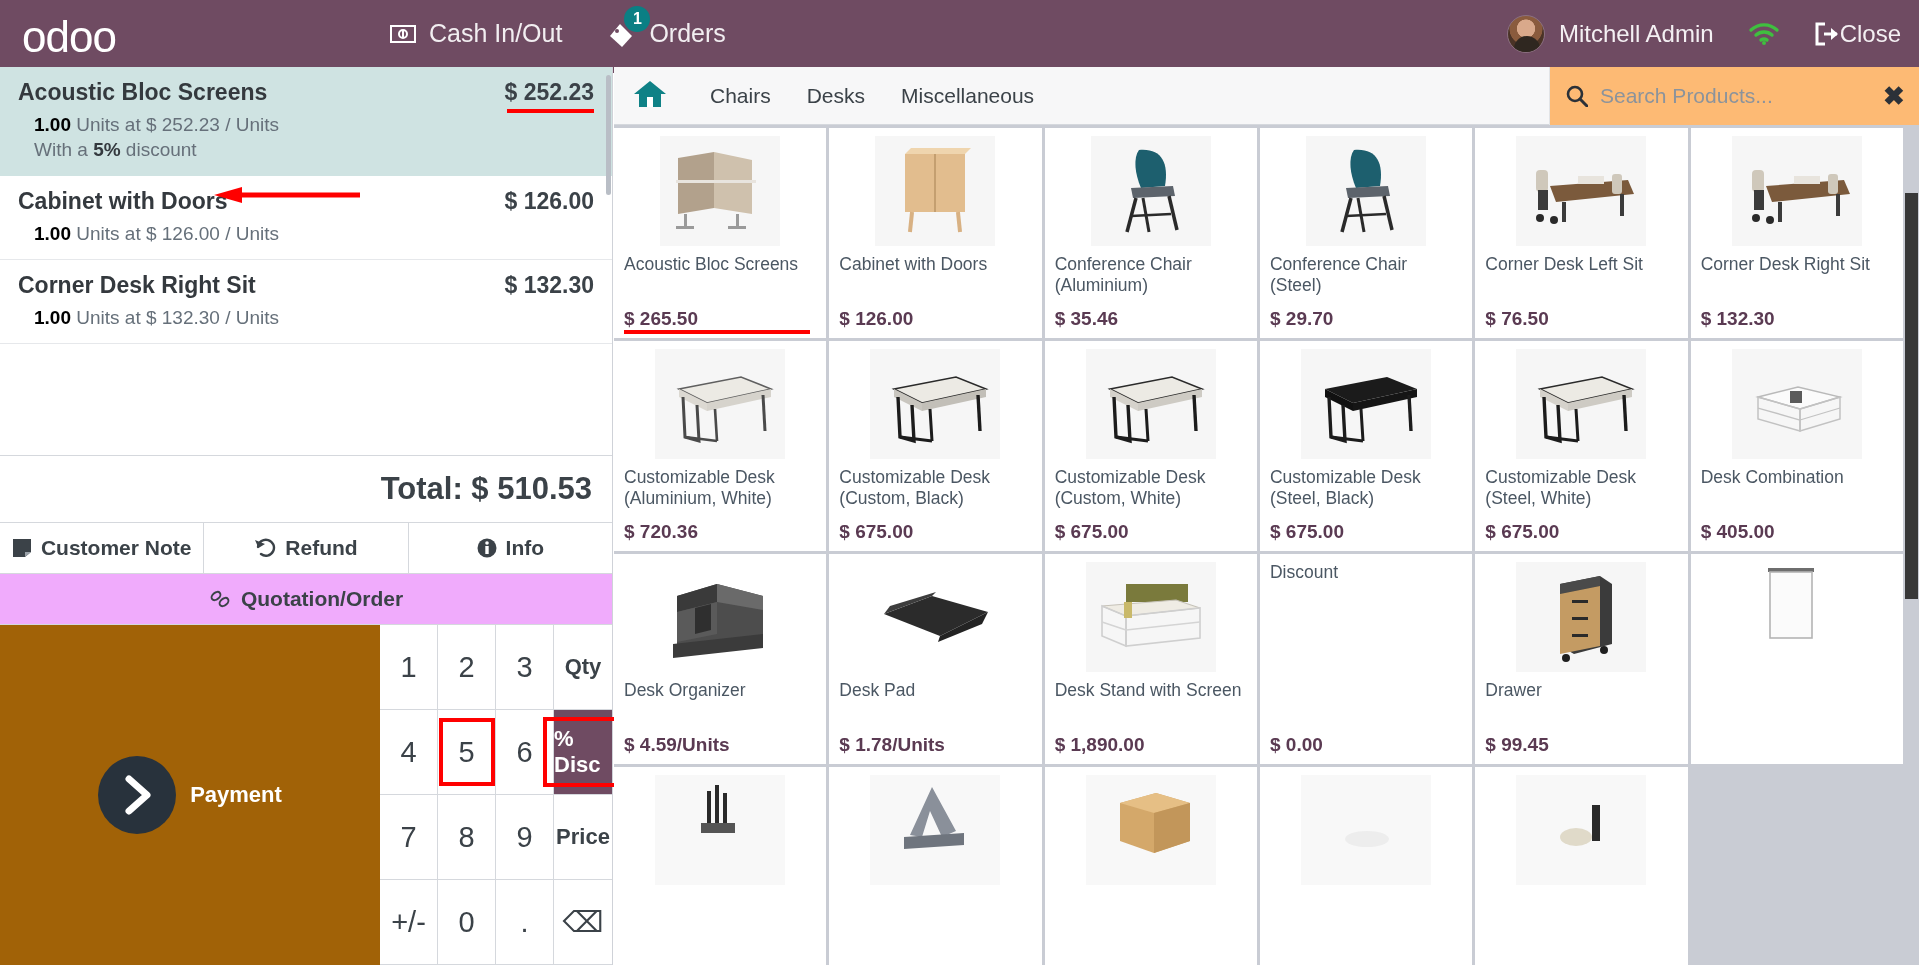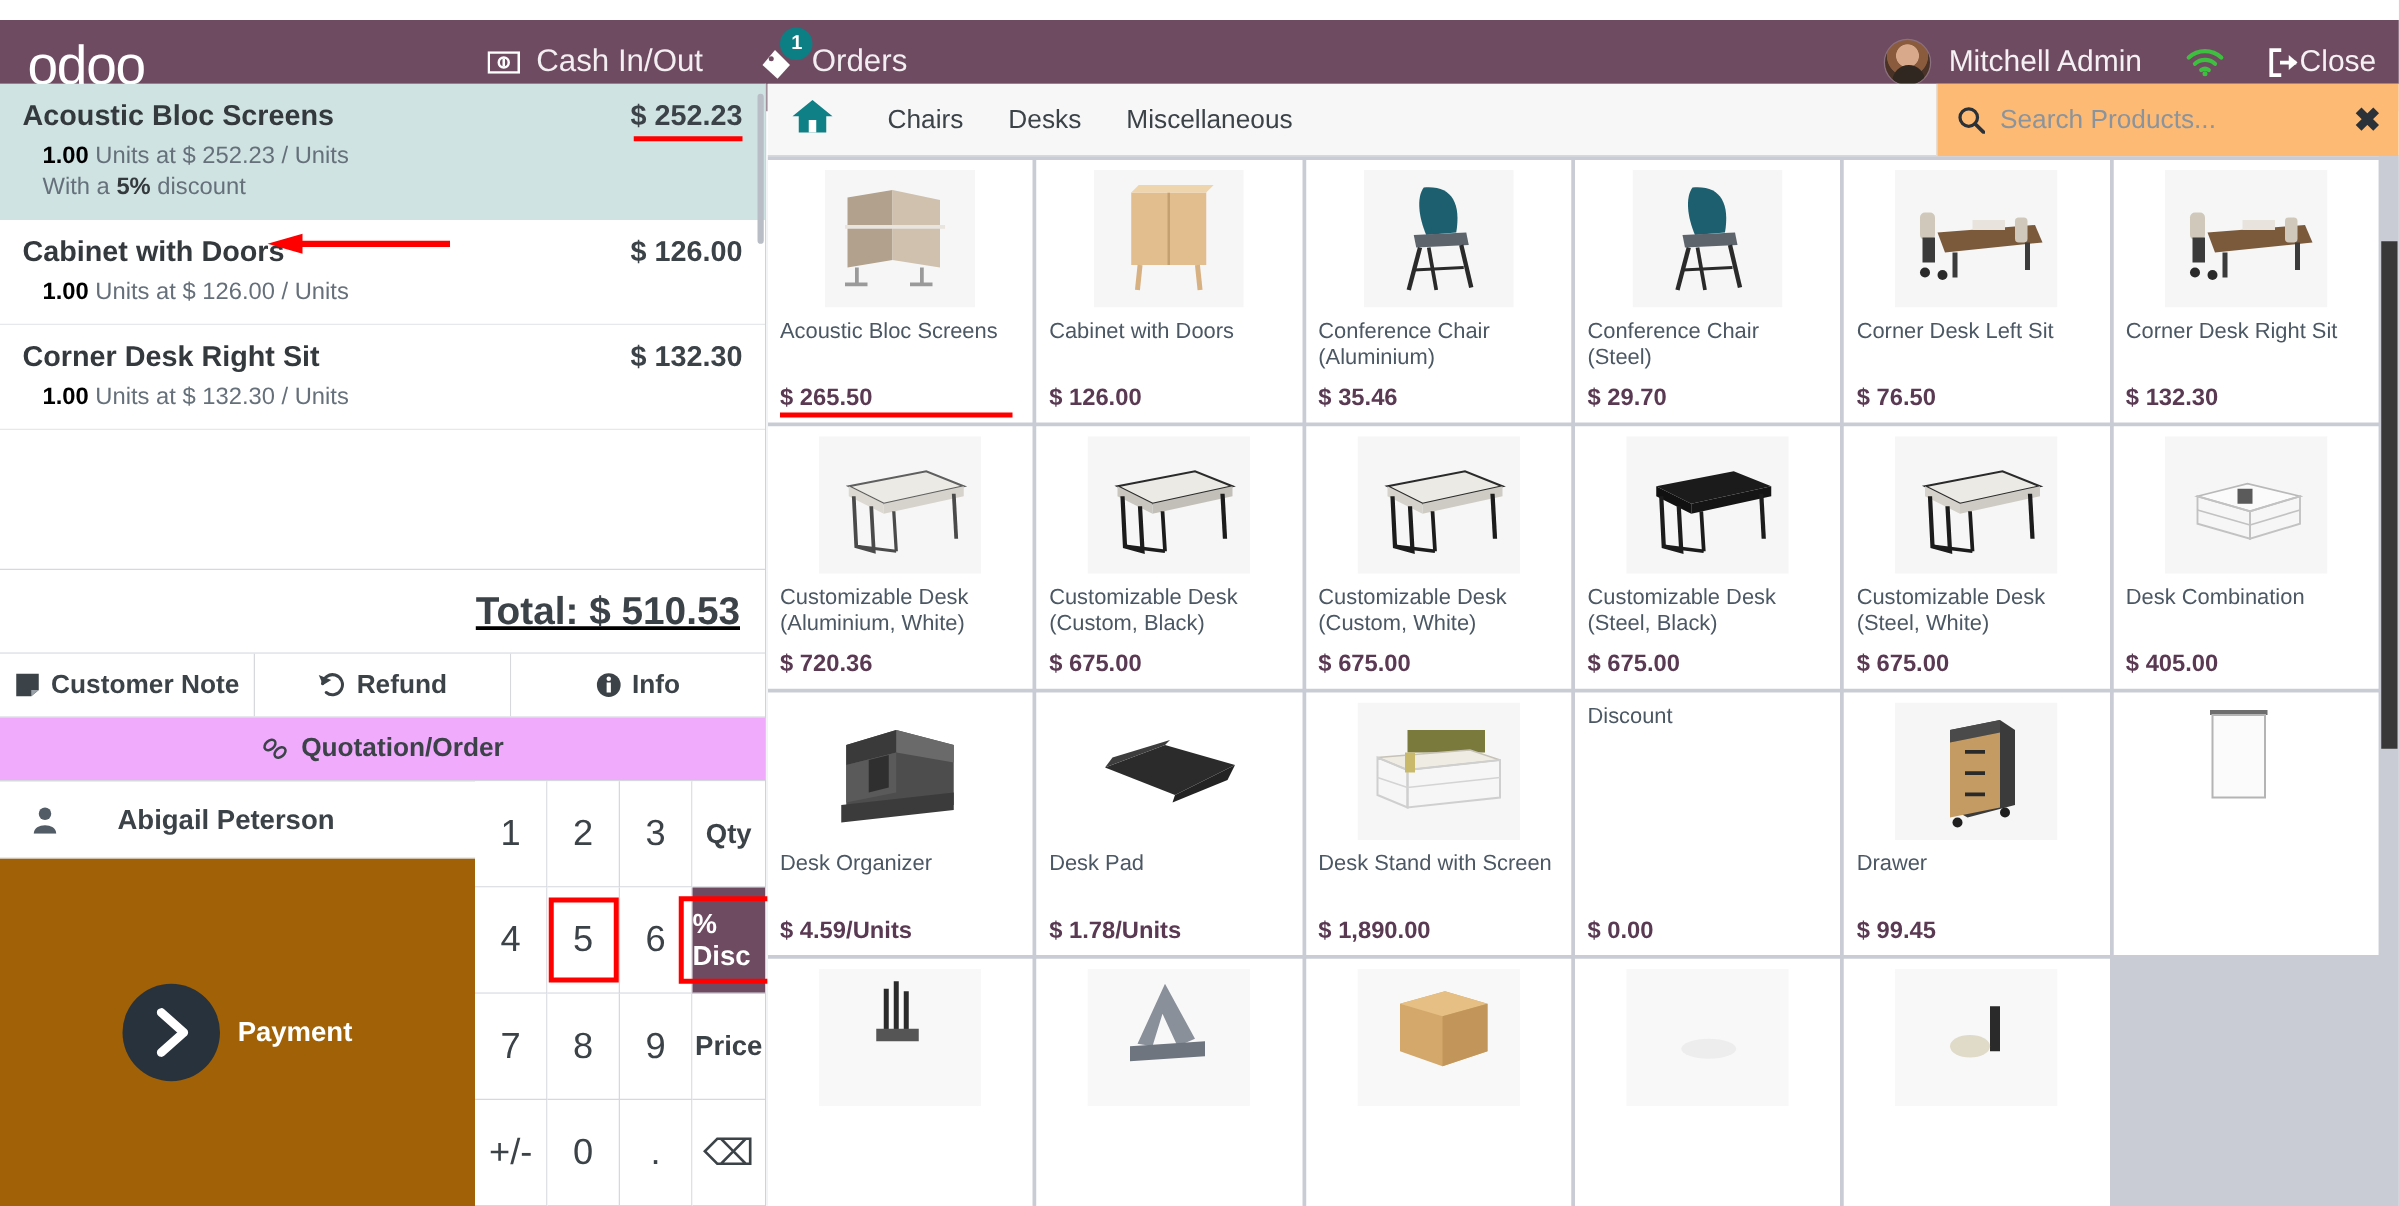--- a/index.html
+++ b/index.html
@@ -5,21 +5,21 @@
   * { box-sizing: border-box; margin: 0; padding: 0; }
   html, body {
     width: 1919px; height: 965px;
     font-family: "Liberation Sans", sans-serif;
     overflow: hidden;
     background: #ffffff;
   }
 
   
   #topbar {
-    position: absolute; left: 0; top: 16px; width: 1919px; height: 73px;
+    position: absolute; left: 0; top: 0; width: 1919px; height: 73px;
     background: #6f4b62;
     display: flex; align-items: center;
     color: #ffffff;
   }
   #logo {
     margin-left: 22px;
     font-size: 44px; font-weight: 400; letter-spacing: -1px;
     color: #ffffff; line-height: 1;
     font-family: "Liberation Sans", sans-serif;
   }
@@ -82,21 +82,21 @@
   .ol-sub { font-size: 19px; color: #66707a; margin-top: 6px; padding-left: 16px; }
   .ol-sub b { color: #000000; font-weight: 700; }
   .ol-disc { font-size: 19px; color: #66707a; margin-top: 3px; padding-left: 16px; position: relative; }
   .ol-disc b { color: #34393e; font-weight: 700; }
 
   
   #disc-arrow { position: absolute; left: 214px; top: 118px; width: 146px; height: 20px; }
 
   #totalbar {
     height: 67px; display: flex; align-items: center; justify-content: flex-end;
-    padding-right: 20px; border-bottom: 1px solid #d5d8dd; text-decoration: underline;
+    padding-right: 20px; border-bottom: 1px solid #d5d8dd;
   }
   #totalbar .tot { font-size: 31px; font-weight: 700; color: #3b4248; }
 
   #actionrow { display: flex; height: 51px; border-bottom: 1px solid #d5d8dd; }
   .actbtn {
     flex: 1; display: flex; align-items: center; justify-content: center; gap: 9px;
     font-size: 21px; font-weight: 700; color: #3b4248; cursor: pointer;
     border-right: 1px solid #d5d8dd; background: #fff;
   }
   .actbtn:last-child { border-right: none; }
@@ -333,29 +333,20 @@
       <svg width="22" height="20" viewBox="0 0 22 20">
         <ellipse cx="7" cy="7" rx="5" ry="3.4" transform="rotate(-40 7 7)" fill="none" stroke="#3b4248" stroke-width="2"></ellipse>
         <ellipse cx="15" cy="13" rx="5" ry="3.4" transform="rotate(-40 15 13)" fill="none" stroke="#3b4248" stroke-width="2"></ellipse>
       </svg>
     </span>
     <span>Quotation/Order</span>
   </div>
 
   <div id="bottomzone">
     <div id="leftcol">
-      <div id="customer-btn">
-        <span class="ic">
-          <svg width="20" height="22" viewBox="0 0 20 22">
-              <circle cx="10" cy="6" r="5" fill="#525c66"></circle>
-              <path d="M1 22 C1 13 19 13 19 22 Z" fill="#525c66"></path>
-            </svg>
-        </span>
-        <span class="cname">Abigail Peterson</span>
-      </div>
       <div id="payment-btn">
         <div id="pay-circle">
           <svg width="34" height="40" viewBox="0 0 34 40">
               <path d="M9 4 L27 20 L9 36" fill="none" stroke="#ffffff" stroke-width="7" stroke-linecap="round" stroke-linejoin="round"></path>
             </svg>
         </div>
         <div id="pay-label">Payment</div>
       </div>
     </div>
 

